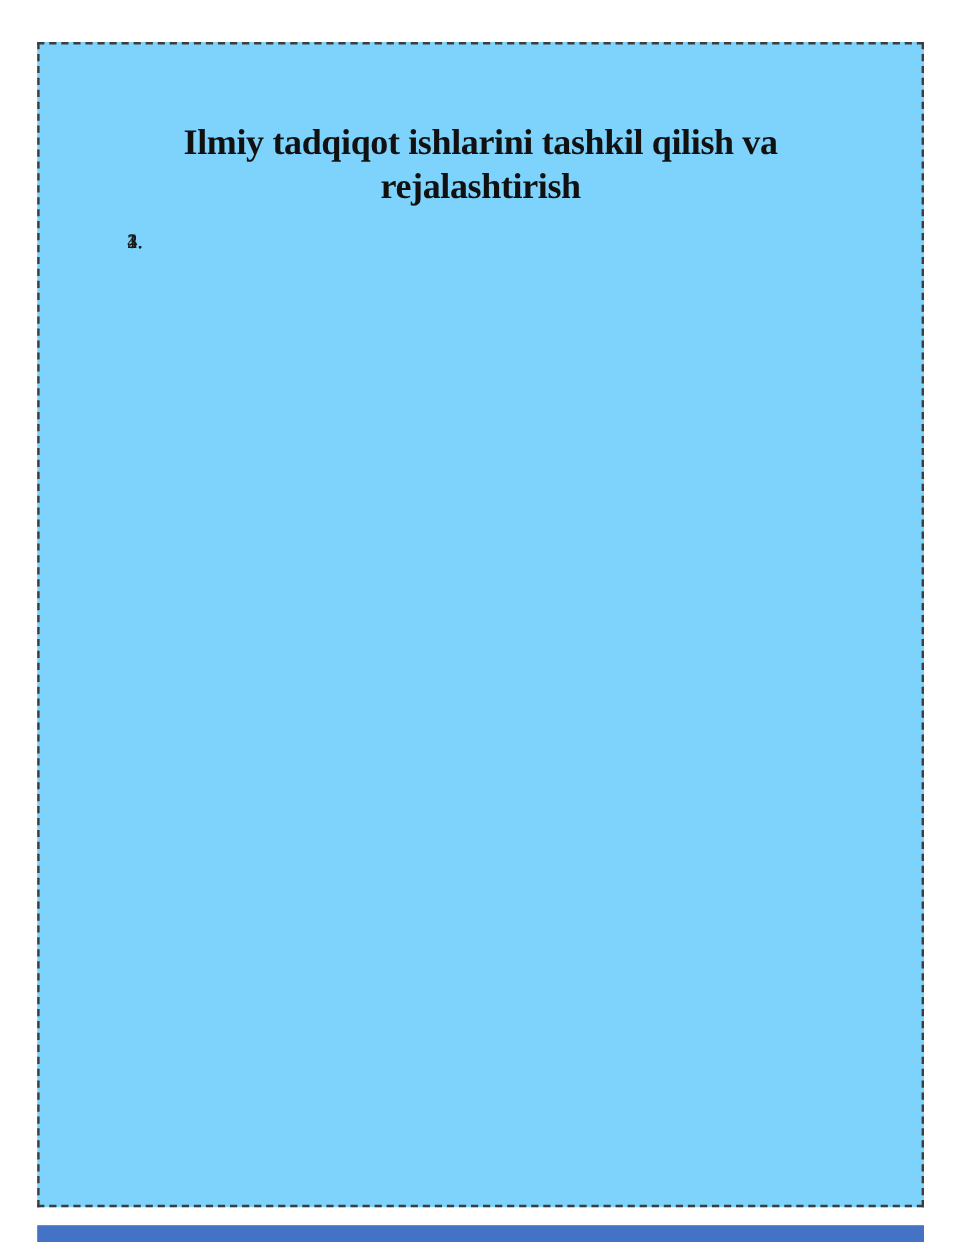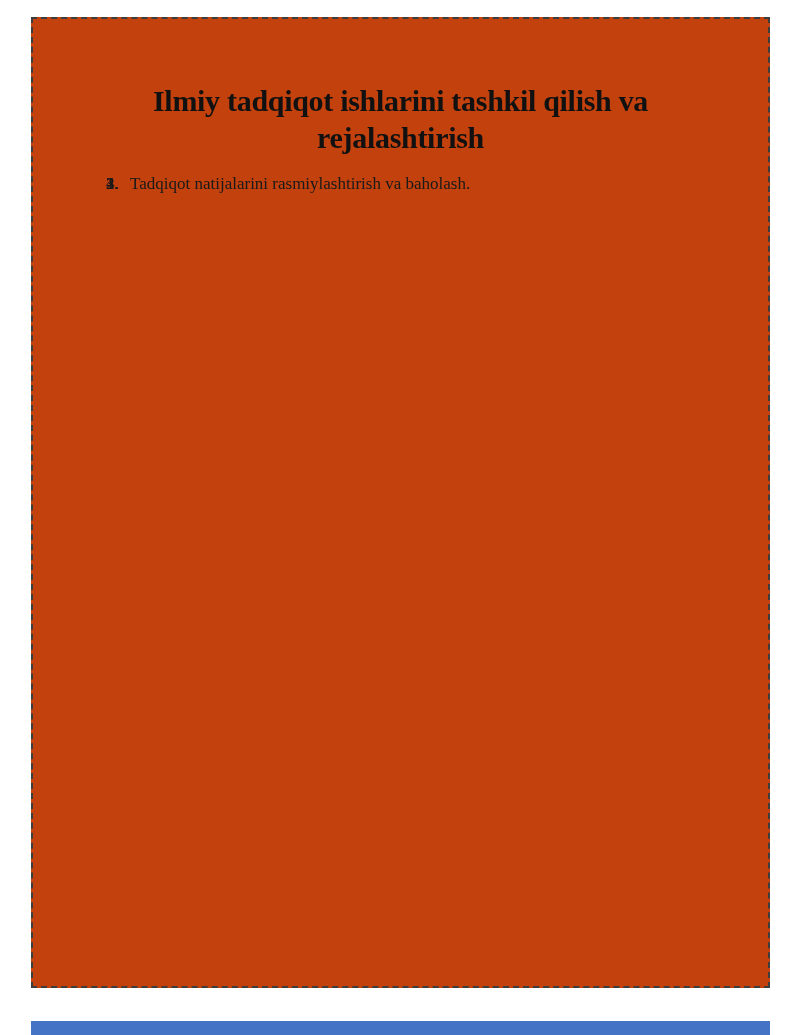--- a/index.html
+++ b/index.html
@@ -11,26 +11,26 @@
     width: 800px;
     height: 1035px;
     position: relative;
     overflow: hidden;
     font-family: "Liberation Serif", "DejaVu Serif", serif;
     color: #1a1a1a;
   }
   .page {
     position: absolute;
     left: 31px;
-    top: 17px;
+    top: 35px;
     width: 739px;
     height: 971px;
     box-sizing: border-box;
     border: 2px dashed #3d3d3d;
-    background: #c2410c;
+    background: #7dd3fc;
   }
   .page-content {
     position: relative;
     width: 100%;
     height: 100%;
   }
   .doc-title {
     margin: 63px auto 0 auto;
     max-width: 620px;
     text-align: center;
@@ -97,21 +97,20 @@
       <div class="plan-item">
         <span class="num">2.</span>
       </div>
 
       <div class="plan-item">
         <span class="num">3.</span>
       </div>
 
       <div class="plan-item">
         <span class="num">4.</span>
-        <span class="txt">Tadqiqot natijalarini rasmiylashtirish va baholash.</span>
       </div>
 
     </div>
 
 
   </div>
 </div>
 
 <div class="bottom-bar"></div>
 

